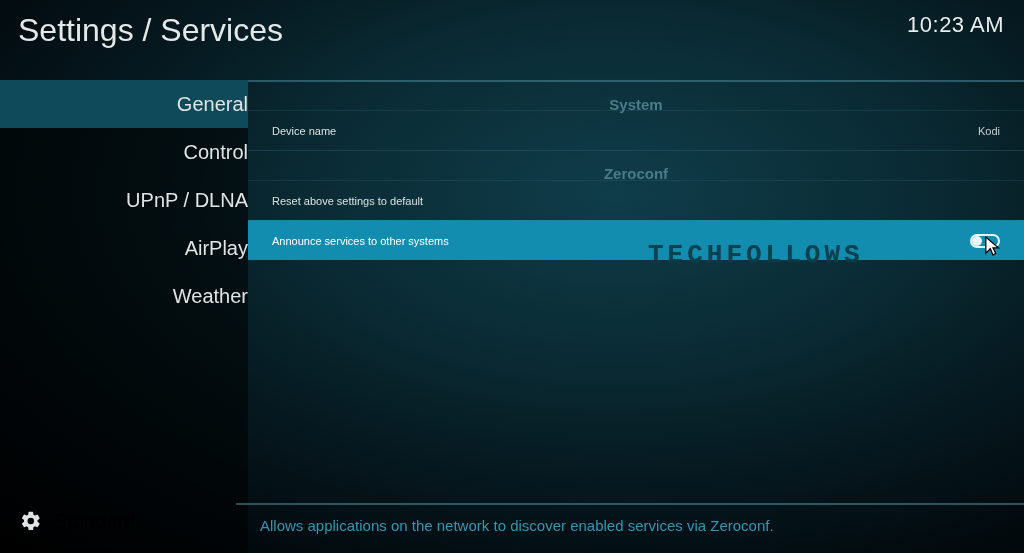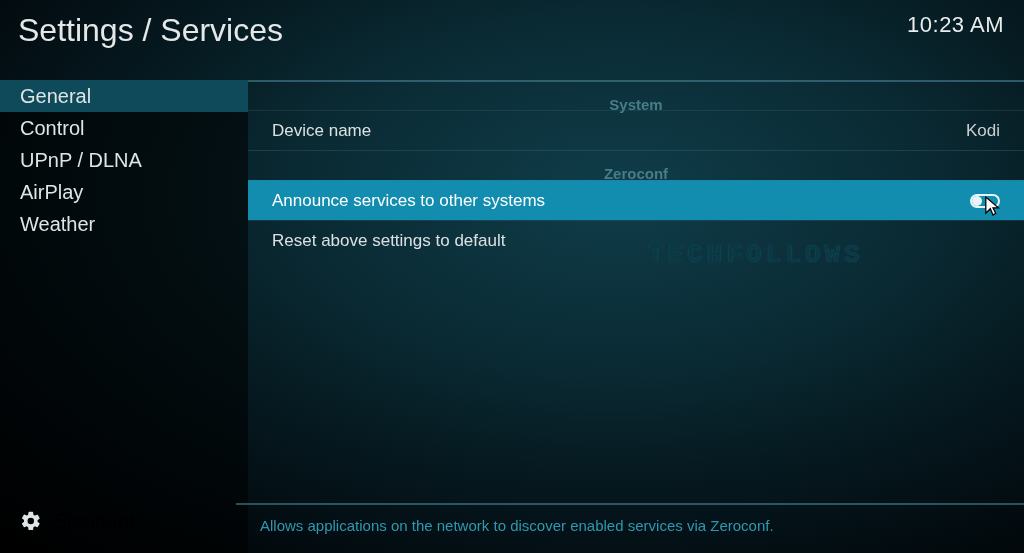--- a/index.html
+++ b/index.html
@@ -34,27 +34,28 @@
   .sidebar {
     position: absolute;
     left: 0; top: 80px; bottom: 0;
     width: 248px;
     background: rgba(0,0,0,0.55);
     display: flex;
     flex-direction: column;
   }
   .sidebar-items { flex: 1; }
   .sidebar-item {
-    height: 32px;
+    height: 48px;
     display: flex;
     align-items: center;
     padding-left: 20px;
     font-size: 20px;
     color: #dfe4e5;
     cursor: pointer;
+    justify-content: flex-end;
   }
   .sidebar-item.selected {
     background: #0f4a5a;
   }
 
   .level-row {
     height: 64px;
     display: flex;
     align-items: center;
     padding-left: 20px;
@@ -81,21 +82,21 @@
     padding-top: 14px;
     border-top: 1px solid rgba(60,110,125,0.35);
   }
   .group-header.first { border-top: 2px solid rgba(70,130,145,0.6); }
   .row {
     height: 40px;
     display: flex;
     align-items: center;
     justify-content: space-between;
     padding: 0 24px;
-    font-size: 17px;
+    font-size: 11px;
     color: #dbe1e2;
     border-top: 1px solid rgba(60,110,125,0.25);
     cursor: pointer;
     position: relative;
   }
   .row.highlight {
     background: #128daf;
     color: #ffffff;
   }
   .row .value { color: #c9d0d1; }
@@ -178,29 +179,29 @@
 </div>
 
 <div class="main">
   <div class="group-header first">System</div>
   <div class="row">
     <span>Device name</span>
     <span class="value">Kodi</span>
   </div>
 
   <div class="group-header">Zeroconf</div>
+  <div class="row">
+    <span>Reset above settings to default</span>
+  </div>
   <div class="row highlight">
     <span>Announce services to other systems</span>
     <span class="toggle"></span>
     <svg class="cursor" viewBox="0 0 20 24">
       <path d="M2 2 L2 20 L7 15 L10 22 L13 20 L10 14 L16 14 Z" fill="#fff" stroke="#000" stroke-width="1.4"></path>
     </svg>
   </div>
-  <div class="row">
-    <span>Reset above settings to default</span>
-  </div>
 </div>
 
 <div class="watermark">TECHFOLLOWS</div>
 
 <div class="footer">
   <span>Allows applications on the network to discover enabled services via Zeroconf.</span>
 </div>
 
 </body></html>

